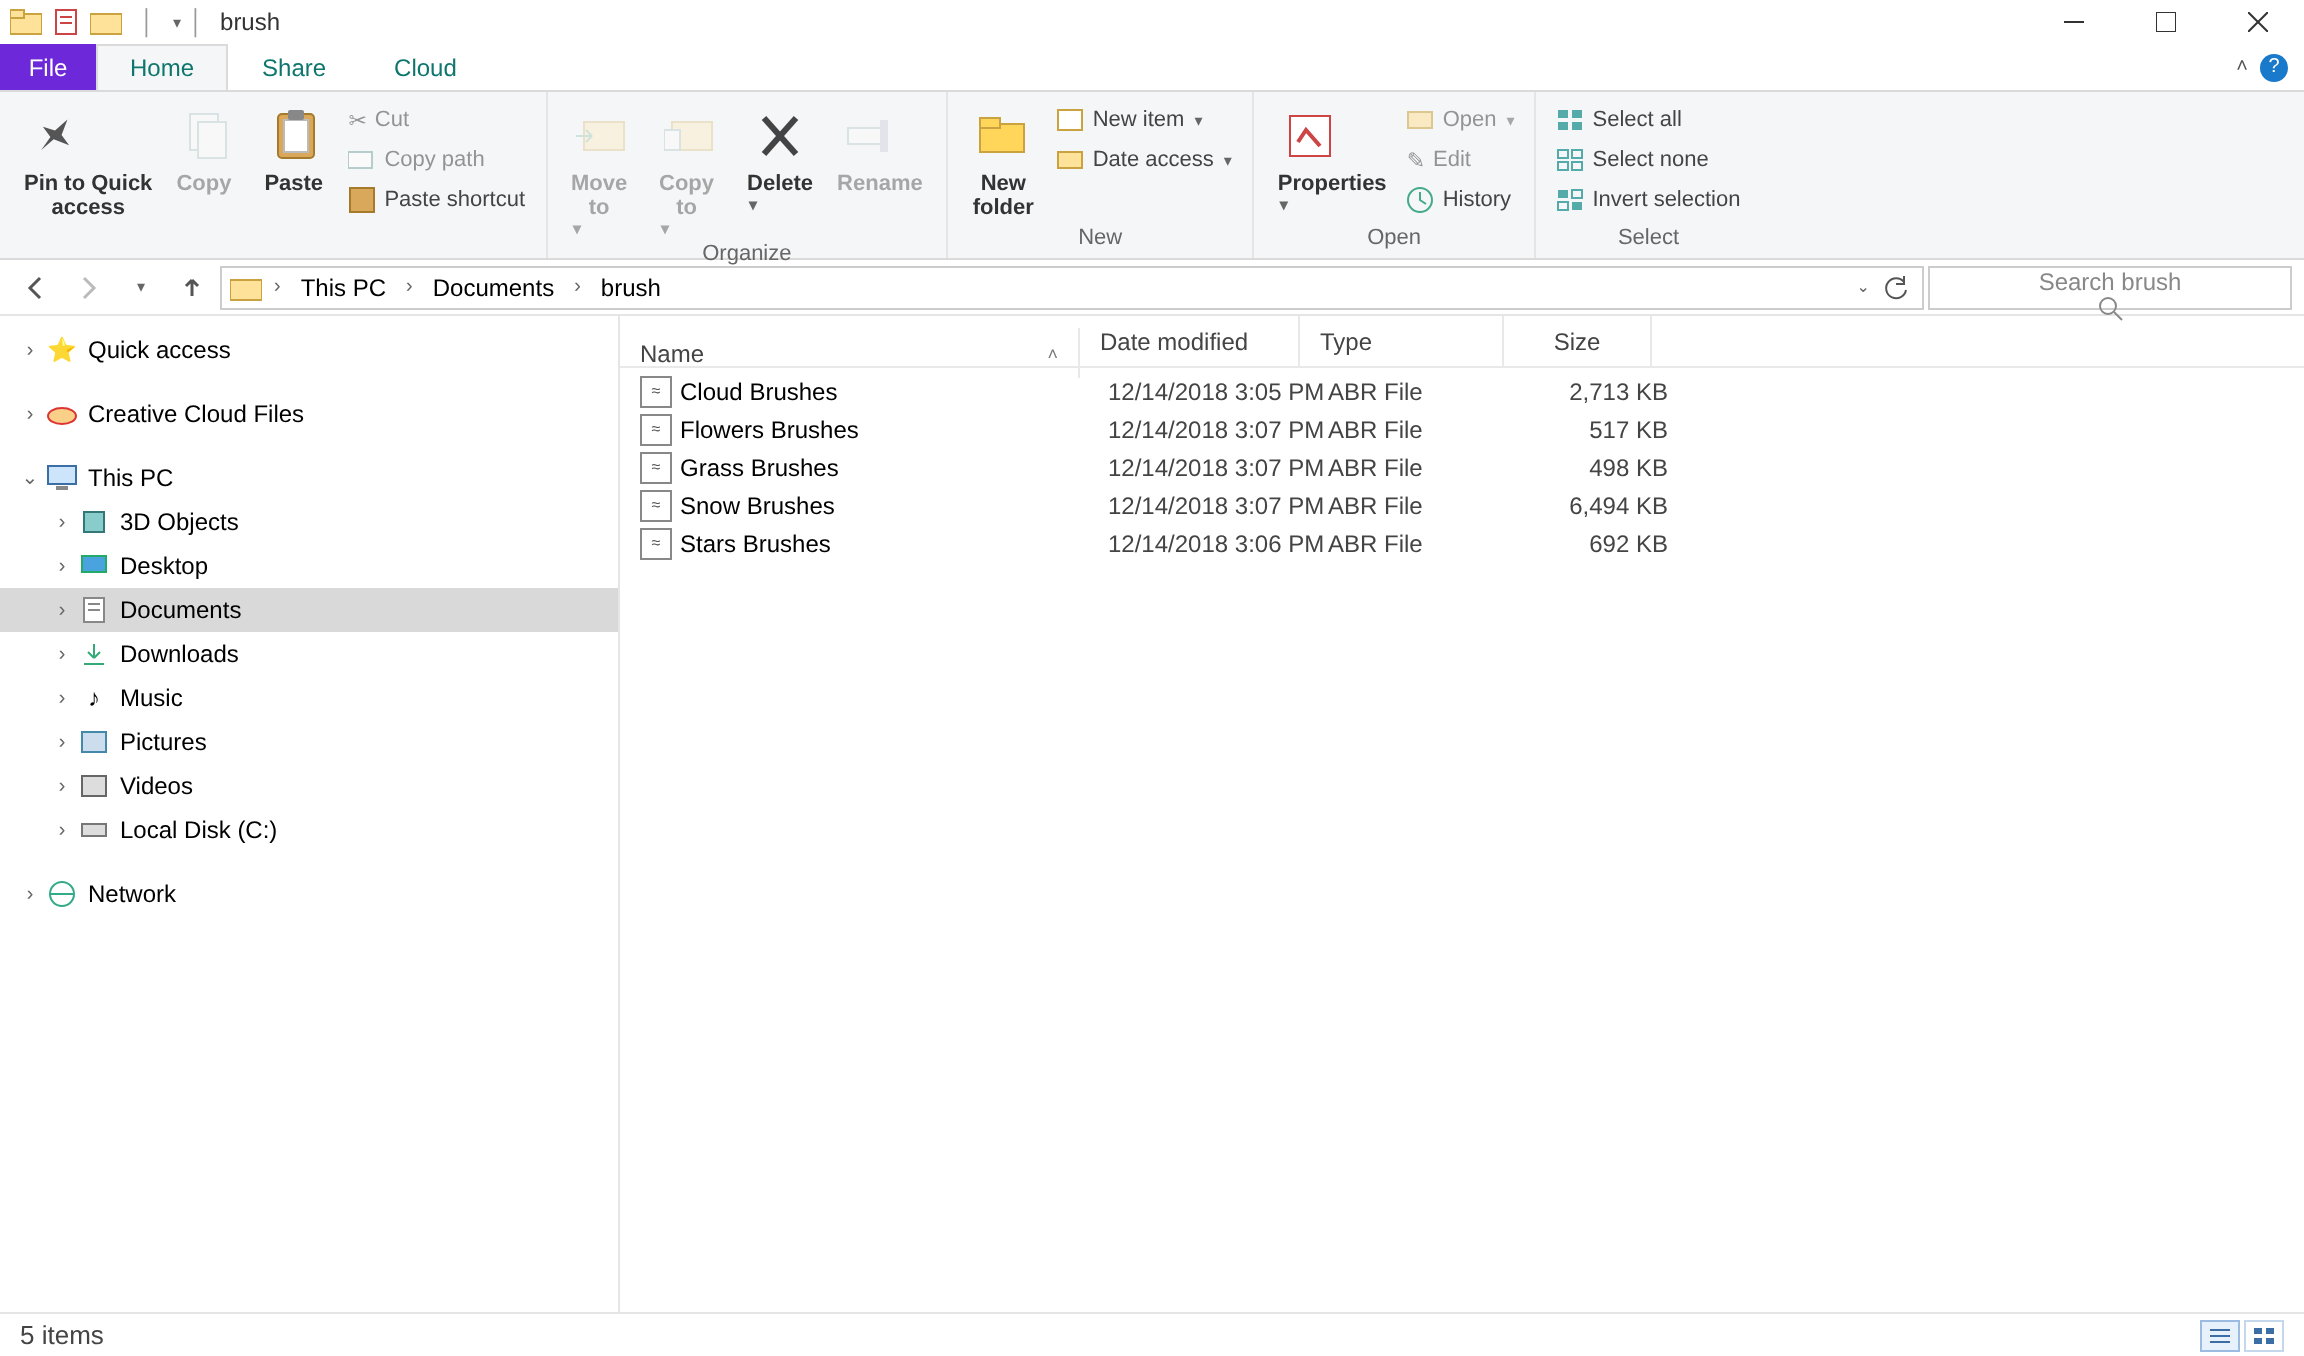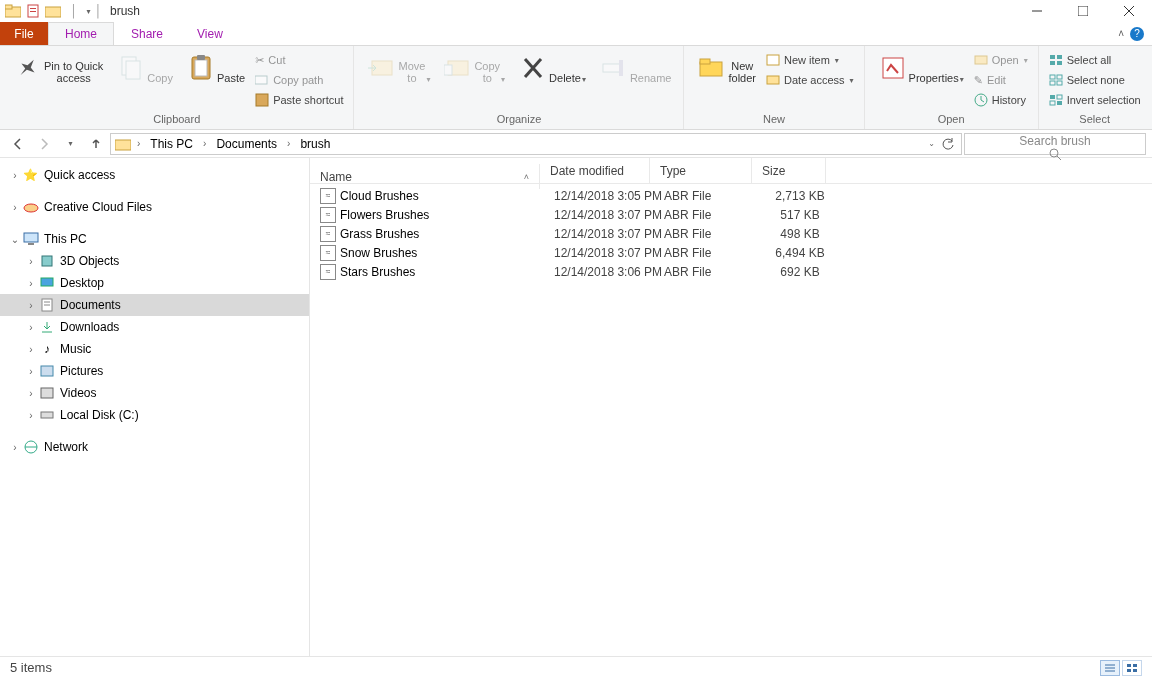--- a/index.html
+++ b/index.html
@@ -12,34 +12,34 @@
   .qat-icon { width: 18px; height: 18px; display: flex; align-items: center; justify-content: center; }
   .title-sep { color: #999; margin: 0 6px; }
   .title-label { color: #333; }
   .title-spacer { flex: 1; }
   .win-controls { display: flex; }
   .win-btn { width: 46px; height: 22px; display: flex; align-items: center; justify-content: center; cursor: default; }
   .win-btn svg { display: block; }
 
   
   .tabs { display: flex; align-items: stretch; height: 24px; background: #fff; border-bottom: 1px solid #dadada; }
-  .tab-file { width: 48px; background: #c2410c; color: #fff; display: flex; align-items: center; justify-content: center; font-size: 12px; }
-  .tab { padding: 0 16px; display: flex; align-items: center; font-size: 12px; color: #a21caf; border: 1px solid transparent; border-bottom: none; }
+  .tab-file { width: 48px; background: #6d28d9; color: #fff; display: flex; align-items: center; justify-content: center; font-size: 12px; }
+  .tab { padding: 0 16px; display: flex; align-items: center; font-size: 12px; color: #0f766e; border: 1px solid transparent; border-bottom: none; }
   .tab.active { background: #f5f6f7; border-top: 1px solid #dadada; border-left: 1px solid #dadada; border-right: 1px solid #dadada; }
   .tabs-spacer { flex: 1; }
   .tabs-help { display: flex; align-items: center; padding-right: 8px; gap: 6px; color: #555; }
   .help-caret { font-size: 10px; color: #555; }
   .help-q { width: 14px; height: 14px; background: #1979ca; border-radius: 50%; color: #fff; font-size: 10px; display: flex; align-items: center; justify-content: center; }
 
   
   .ribbon { display: flex; height: 84px; background: #f5f6f7; border-bottom: 1px solid #dadada; }
   .group { border-right: 1px solid #e5e5e5; padding: 2px 6px 0 6px; display: flex; flex-direction: column; }
   .group-content { flex: 1; display: flex; align-items: flex-start; }
   .group-label { height: 16px; text-align: center; font-size: 11px; color: #666; }
-  .big-btn { display: flex; flex-direction: row; align-items: flex-end; justify-content: flex-start; padding: 4px 6px 2px; min-width: 44px; color: #666; }
+  .big-btn { display: flex; flex-direction: column; align-items: flex-start; justify-content: flex-start; padding: 4px 6px 2px; min-width: 44px; color: #666; font-weight: bold; }
   .big-btn.dark { color: #333; }
   .big-btn .label { font-size: 11px; text-align: center; margin-top: 2px; line-height: 12px; }
   .big-icon { width: 32px; height: 32px; display: flex; align-items: center; justify-content: center; }
   .small-row { display: flex; align-items: center; height: 20px; padding: 0 4px; font-size: 11px; color: #444; gap: 4px; }
   .stack { display: flex; flex-direction: column; justify-content: center; padding-top: 2px; }
   .caret-d { font-size: 8px; color: #666; margin-left: 1px; }
   .dim { opacity: 0.55; }
   .faded-ico { opacity: 0.45; }
 
   
@@ -63,29 +63,29 @@
   .tree-spacer { height: 10px; }
 
   
   .content { flex: 1; display: flex; flex-direction: column; }
   .col-headers { display: flex; height: 26px; align-items: center; border-bottom: 1px solid #e9e9e9; color: #444; font-size: 12px; }
   .col { padding: 0 10px; display: flex; align-items: center; height: 100%; border-right: 1px solid transparent; }
   .col.sep { border-right: 1px solid #e9e9e9; }
   .col-name { width: 230px; margin-top: 12px; }
   .col-date { width: 110px; }
   .col-type { width: 102px; }
-  .col-size { width: 74px; justify-content: flex-start; }
+  .col-size { width: 74px; justify-content: center; }
   .sort-caret { font-size: 9px; color: #777; margin-left: auto; }
   .rows { padding-top: 2px; }
   .row { display: flex; align-items: center; height: 19px; font-size: 12px; }
   .file-ico { width: 16px; height: 16px; border: 1px solid #888; display: flex; align-items: center; justify-content: center; font-size: 8px; color: #555; margin-right: 4px; margin-left: 10px; }
   .row .c-name { width: 214px; }
   .row .c-date { width: 110px; color: #444; }
   .row .c-type { width: 102px; color: #444; }
-  .row .c-size { width: 68px; text-align: center; color: #444; }
+  .row .c-size { width: 68px; text-align: right; color: #444; }
 
   
   .status { height: 22px; border-top: 1px solid #e5e5e5; display: flex; align-items: center; padding: 0 10px; font-size: 13px; color: #444; }
   .status .spacer { flex: 1; }
   .view-btns { display: flex; gap: 2px; }
   .vbtn { width: 20px; height: 16px; border: 1px solid #9bbbe0; background: #e7f1fb; display: flex; align-items: center; justify-content: center; }
   .vbtn.alt { background: #fff; border-color: #c5d7ec; }
 
   
   svg { display: block; }
@@ -144,21 +144,21 @@
     <div class="tab-file">
         <span>File</span>
       </div>
     <div class="tab active">
         <span>Home</span>
       </div>
     <div class="tab">
         <span>Share</span>
       </div>
     <div class="tab">
-        <span>View</span>
+        <span>Cloud</span>
       </div>
     <div class="tabs-spacer"></div>
     <div class="tabs-help">
       <span class="help-caret">˄</span>
       <span class="help-q">?</span>
     </div>
   </div>
 
   <div class="ribbon">
 
@@ -208,21 +208,20 @@
           <div class="small-row">
               <span>
                 <svg width="14" height="14">
                   <rect x="1" y="1" width="12" height="12" fill="#d9a85b" stroke="#a57a2a"></rect>
                 </svg>
               </span>
               <span>Paste shortcut</span>
             </div>
         </div>
       </div>
-      <div class="group-label">Clipboard</div>
     </div>
 
     <div class="group">
       <div class="group-content">
         <div class="big-btn dim">
           <div class="big-icon faded-ico">
               <svg width="28" height="22">
                 <rect x="4" y="4" width="20" height="14" fill="#ffe29a" stroke="#caa23f"></rect>
                 <path d="M0 11 L8 11 M8 11 L5 8 M8 11 L5 14" stroke="#5a8" fill="none"></path>
               </svg>

